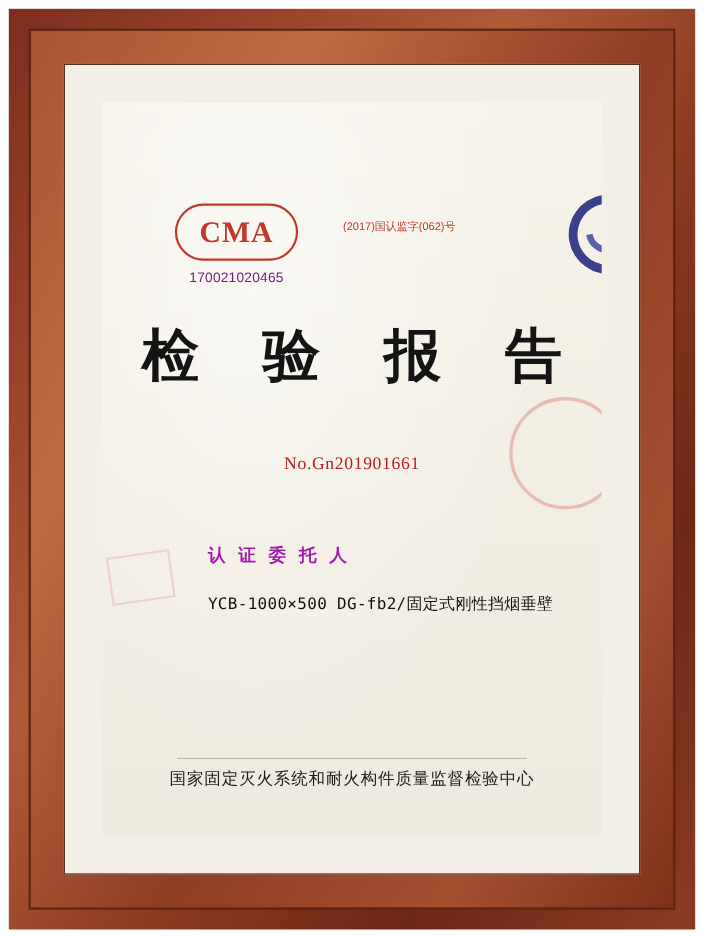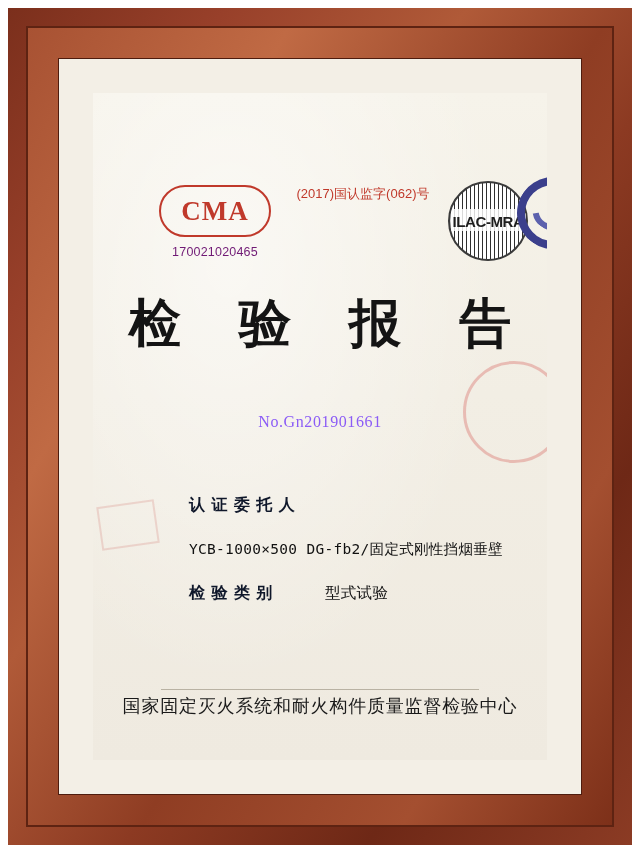--- a/index.html
+++ b/index.html
@@ -147,23 +147,23 @@
     align-items: center;
     justify-content: center;
     color: #c0392b;
     font-family: "Liberation Serif", serif;
     font-size: 34px;
     font-weight: bold;
     font-style: italic;
     letter-spacing: 1px;
   }
   .cal-sub {
-    margin-top: 6px;
+    margin-top: 20px;
     color: #c0392b;
-    font-size: 13px;
+    font-size: 10px;
   }
 
   
   .ilac {
     position: absolute;
     left: 352px;
     top: 36px;
     width: 86px;
     text-align: center;
   }
@@ -250,44 +250,44 @@
     color: #141414;
   }
   .report-no {
     position: absolute;
     top: 320px;
     left: 0;
     right: 0;
     text-align: center;
     font-family: "Liberation Serif", serif;
     font-size: 16px;
-    color: #8b5cf6;
+    color: #b91c1c;
     letter-spacing: 0.6px;
   }
 
   
   .fields {
     position: absolute;
     top: 402px;
     left: 0;
     right: 0;
   }
   .field-row {
     display: flex;
     align-items: baseline;
     margin-bottom: 24px;
     padding-left: 96px;
   }
   .field-label {
     width: 136px;
     flex: 0 0 136px;
-    font-family: Liberation Sans, sans-serif;
+    font-family: Liberation Mono, monospace;
     font-size: 16px;
     font-weight: bold;
-    color: #0f172a;
+    color: #a21caf;
     letter-spacing: 1px;
     white-space: nowrap;
   }
   .field-value {
     font-family: "DejaVu Sans", sans-serif;
     font-size: 15.5px;
     color: #111111;
     letter-spacing: 0.3px;
     white-space: nowrap;
   }
@@ -297,21 +297,21 @@
   }
 
   
   .footer {
     position: absolute;
     bottom: 42px;
     left: 0;
     right: 0;
     text-align: center;
     font-family: "DejaVu Sans", sans-serif;
-    font-size: 18px;
+    font-size: 15px;
     color: #1a1a1a;
     letter-spacing: 0.8px;
   }
   .footer-rule {
     position: absolute;
     bottom: 70px;
     left: 68px;
     right: 68px;
     height: 1px;
     background: #b9b2a3;
@@ -357,49 +357,39 @@
               <div class="hex"></div>
               <div class="letters">CMA</div>
             </div>
             <div class="cma-sub">170021020465</div>
           </div>
 
           <div class="cal">
             <div class="cal-sub">(2017)国认监字(062)号</div>
           </div>
 
-          <div class="ilac">
-            <div class="ilac-circle">
-              <div class="band"></div>
-              <div class="ilac-text">ILAC-MRA</div>
-            </div>
-          </div>
 
           <div class="cnas">
             <div class="cnas-mark">
               <div class="cnas-swirl"></div>
 
             </div>
           </div>
 
         </div>
 
         <div class="title">检 验 报 告</div>
         <div class="report-no">No.Gn201901661</div>
 
         <div class="fields">
           <div class="field-row">
             <div class="field-label">认 证 委 托 人</div>
           </div>
           <div class="field-row">
             <div class="field-value mono">YCB-1000×500 DG-fb2/固定式刚性挡烟垂壁</div>
-          </div>
-          <div class="field-row">
-            <div class="field-label">检 验 类 别</div>
-            <div class="field-value">型式试验</div>
           </div>
         </div>
 
         <div class="footer-rule"></div>
         <div class="footer">国家固定灭火系统和耐火构件质量监督检验中心</div>
 
       </div>
     </div>
   </div>
 </div>

